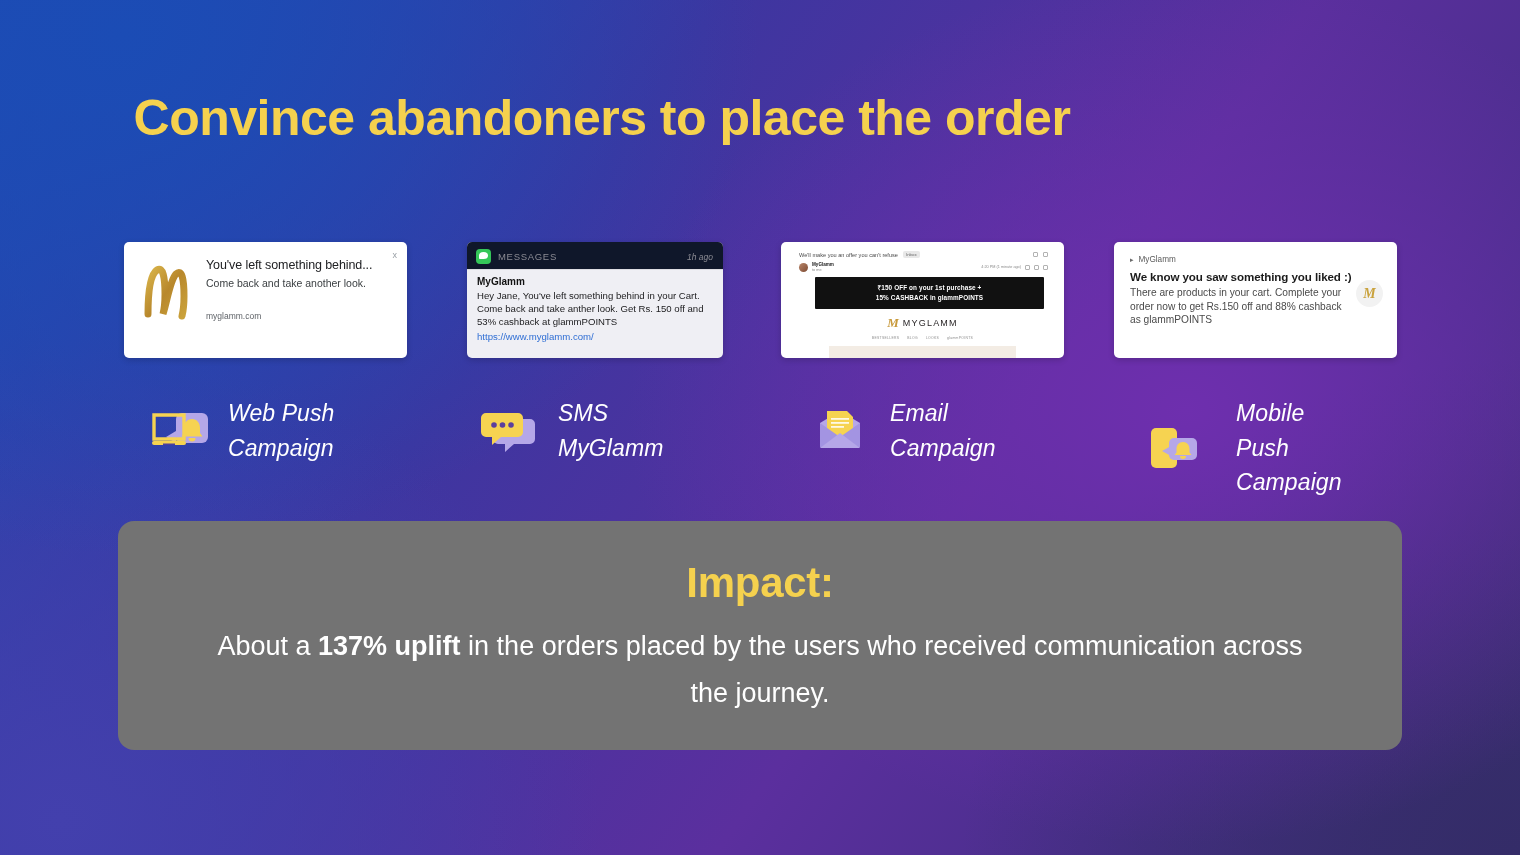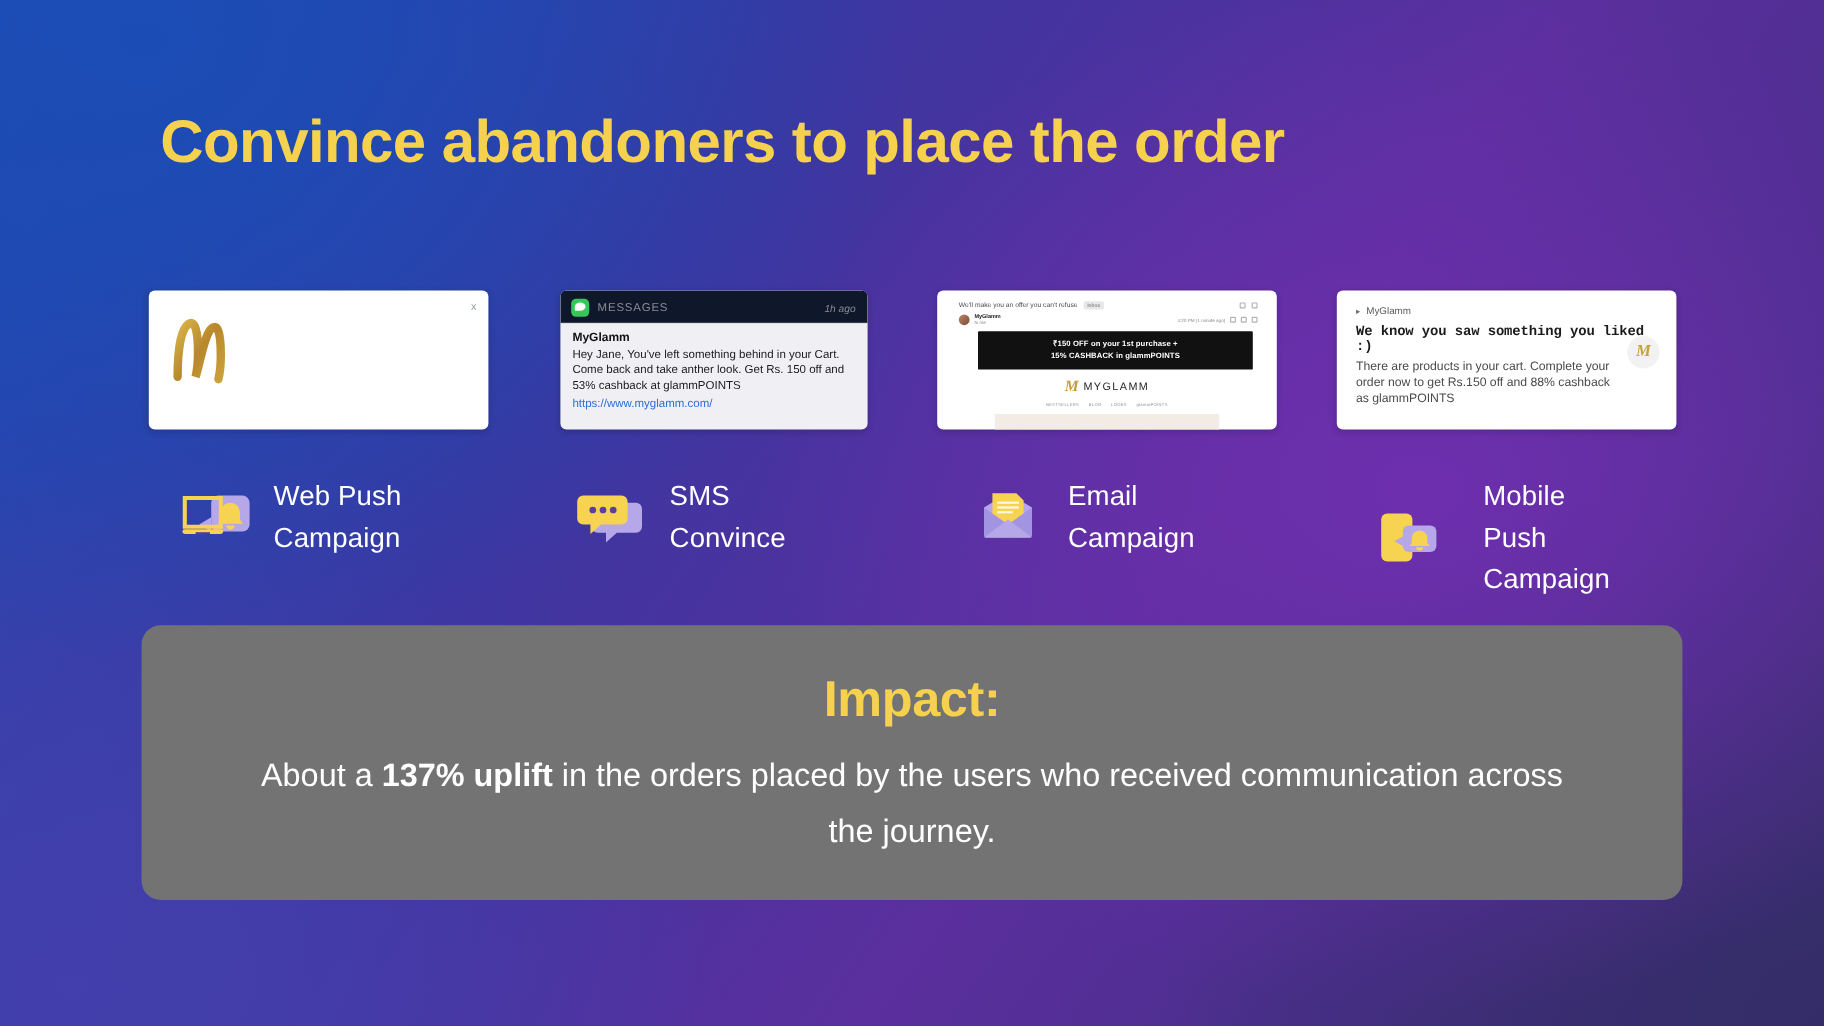--- a/index.html
+++ b/index.html
@@ -94,32 +94,32 @@
   .em-brand { display: flex; align-items: center; justify-content: center; gap: 4px; margin-top: 8px; }
   .em-brand-mark { font-size: 13px; color: #c89a3c; font-family: "Liberation Serif", serif; font-style: italic; font-weight: bold; line-height: 12px;}
   .em-brand-name { font-size: 9px; letter-spacing: 1.2px; color: #231f20; }
   .em-nav { display: flex; justify-content: center; gap: 8px; margin-top: 7px; font-size: 3.4px; color: #8c8c8c; letter-spacing: .3px; }
   .em-hero { margin: 6px 38px 0 38px; height: 14px; background: #f3ece4; }
 
   
   .mp { height: 100%; padding: 13px 14px 0 16px; position: relative; }
   .mp-app { display: flex; align-items: center; gap: 5px; font-size: 8.2px; color: #5b5b5b; }
   .mp-app-ico { font-size: 7px; color: #6b6b6b; }
-  .mp-title { font-size: 11.6px; font-weight: bold; color: #1b1b1b; margin-top: 6px; letter-spacing: -.1px; font-family: Liberation Mono, monospace;}
+  .mp-title { font-size: 11.6px; font-weight: bold; color: #1b1b1b; margin-top: 6px; letter-spacing: -.1px;}
   .mp-text { font-size: 10.2px; color: #4a4a4a; line-height: 13.6px; margin-top: 3px; width: 212px; }
   .mp-logo {
     position: absolute; right: 14px; top: 38px;
     width: 27px; height: 27px; border-radius: 50%;
     background: #f2f2f2; display: flex; align-items: center; justify-content: center;
     font-family: "Liberation Serif", serif; font-style: italic; font-weight: bold;
     color: #c9a23d; font-size: 14px;
   }
 
   
-  .channels { position: absolute; left: 0; top: 396px; width: 1293px; height: 76px; }
+  .channels { position: absolute; left: 0; top: 396px; width: 1293px; height: 76px; font-style: italic; }
   .channel { position: absolute; top: 0; display: flex; align-items: center; gap: 14px; }
   .channel.h1 { left: 150px; }
   .channel.h2 { left: 480px; }
   .channel.h3 { left: 812px; }
   .channel.h4 { left: 1145px; gap: 27px; }
   .channel-icon { width: 64px; height: 56px; flex: none; }
   .channel-label {
     font-size: 23px; color: #ffffff; line-height: 34.5px; font-weight: 400;
     white-space: pre-line; letter-spacing: .1px;
   }
@@ -156,20 +156,25 @@
         <svg width="56" height="62" viewBox="0 0 56 62" aria-hidden="true">
           <defs>
             <linearGradient id="gold" x1="0" y1="0" x2="1" y2="1">
               <stop offset="0" stop-color="#d9b44a"></stop>
               <stop offset="0.5" stop-color="#b8882c"></stop>
               <stop offset="1" stop-color="#caa13a"></stop>
             </linearGradient>
           </defs>
           <path d="M7 54 C7 30 10 14 16 10 C22 6 24 18 24 34 C24 44 23 50 22 54 C26 42 29 20 35 14 C41 8 43 20 43 36 C43 46 42 52 41 56" fill="none" stroke="url(#gold)" stroke-width="7" stroke-linecap="round"></path>
         </svg>
+      </div>
+      <div class="wp-body">
+        <div class="wp-title">You've left something behind...</div>
+        <div class="wp-sub">Come back and take another look.</div>
+        <div class="wp-domain">myglamm.com</div>
       </div>
       <div class="wp-close">x</div>
     </div>
   </div>
 
   <div class="card c2">
     <div class="sms-head">
       <div class="sms-app-icon"></div>
       <div class="sms-app-name">MESSAGES</div>
       <div class="sms-time">1h ago</div>
@@ -256,21 +261,21 @@
     <span class="channel-icon">
       <svg width="64" height="56" viewBox="0 0 64 56" aria-hidden="true">
         <path d="M18 16 h32 a5 5 0 0 1 5 5 v15 a5 5 0 0 1 -5 5 h-16 l-9 8 v-8 h-7 a5 5 0 0 1 -5 -5 v-15 a5 5 0 0 1 5 -5z" fill="#b5a7e8"></path>
         <path d="M6 10 h32 a5 5 0 0 1 5 5 v14 a5 5 0 0 1 -5 5 h-17 l-9 8 v-8 h-6 a5 5 0 0 1 -5 -5 v-14 a5 5 0 0 1 5 -5z" fill="#f6d351"></path>
         <circle cx="14" cy="22" r="2.8" fill="#5b3f9e"></circle>
         <circle cx="22.5" cy="22" r="2.8" fill="#5b3f9e"></circle>
         <circle cx="31" cy="22" r="2.8" fill="#5b3f9e"></circle>
       </svg>
     </span>
     <span class="channel-label">SMS
-Convince</span>
+MyGlamm</span>
   </div>
 
   <div class="channel h3">
     <span class="channel-icon">
       <svg width="64" height="56" viewBox="0 0 64 56" aria-hidden="true">
         <path d="M8 20 L28 8 L48 20 v22 a3 3 0 0 1 -3 3 H11 a3 3 0 0 1 -3 -3z" fill="#b5a7e8"></path>
         <path d="M15 8 h20 l6 6 v20 H15z" fill="#f6d351"></path>
         <rect x="19" y="15" width="18" height="1.8" fill="#fff" opacity=".85"></rect>
         <rect x="19" y="19" width="18" height="1.8" fill="#fff" opacity=".85"></rect>
         <rect x="19" y="23" width="13" height="1.8" fill="#fff" opacity=".85"></rect>

